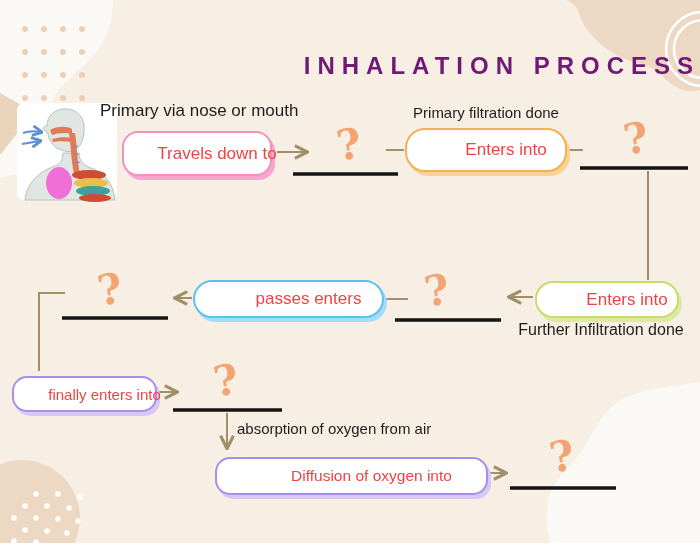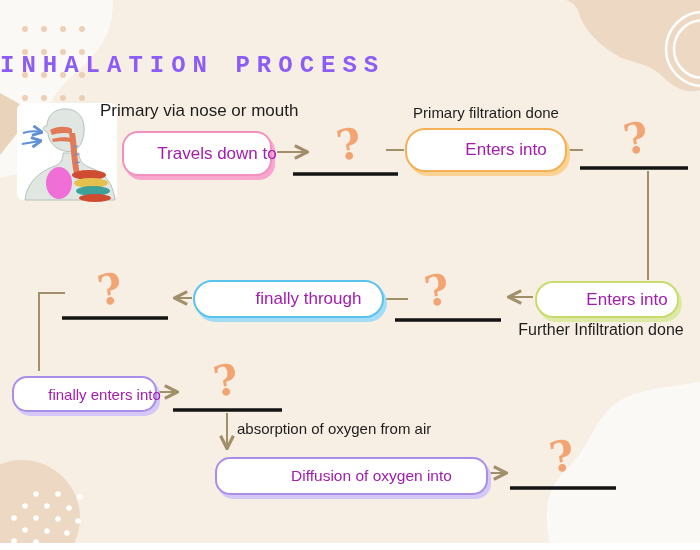--- a/index.html
+++ b/index.html
@@ -4,27 +4,27 @@
 <style>
   html,body { margin:0; padding:0; background:#fff; }
   .canvas {
     position:relative; width:700px; height:550px;
     background:#f8efe4; overflow:hidden;
     font-family:"Liberation Sans", sans-serif;
   }
   .layer { position:absolute; left:0; top:0; }
   .title {
     position:absolute; left:0; top:52px; width:100%;
-    text-align:left; font-size:24px; font-weight:700;
-    letter-spacing:7px; color:#8b5cf6;font-family:Liberation Mono, monospace;
+    text-align:right; font-size:24px; font-weight:700;
+    letter-spacing:7px; color:#701a75;
   }
   .fbox {
     position:absolute; background:#ffffff; border:2.5px solid #999;
     display:flex; align-items:center; justify-content:center;
-    color:#a21caf; box-shadow:3px 4px 0 var(--sh,#ddd);
+    color:#ef4444; box-shadow:3px 4px 0 var(--sh,#ddd);
     box-sizing:border-box; white-space:nowrap;padding-left:40px;
   }
   .caption { position:absolute; color:#1d1d1d; white-space:nowrap; }
   .center { text-align:center; white-space:normal; }
   .qm {
     position:absolute; width:44px; text-align:center; line-height:1;
     font-family:"DejaVu Serif", serif; font-weight:700;
     color:#f2a473; transform:rotate(-9deg); font-size:42px;
   }
 </style>
@@ -144,21 +144,21 @@
   <div class="caption center" style="left:503px; top:321px; width:196px; font-size:16px;">Further Infiltration done</div>
   <div class="caption center" style="left:401px; top:104px; width:170px; font-size:15px;">Primary filtration done</div>
   <div class="caption" style="left:237px; top:420px; font-size:15px;">absorption of oxygen from air</div>
 
   <div class="fbox" style="left: 122px; top: 131px; width: 150px; height: 45px; border-radius: 16px; font-size: 17px; border-color: rgb(242, 144, 192); --sh: #f9a6ce;">Travels down to</div>
 
   <div class="fbox" style="left: 405px; top: 128px; width: 162px; height: 44px; border-radius: 20px; font-size: 17px; border-color: rgb(245, 176, 85); --sh: #fad394;">Enters into</div>
 
   <div class="fbox" style="left: 535px; top: 281px; width: 144px; height: 37px; border-radius: 18px; font-size: 17px; border-color: rgb(199, 220, 108); --sh: #dde9a5;">Enters into</div>
 
-  <div class="fbox" style="left: 193px; top: 280px; width: 191px; height: 38px; border-radius: 19px; font-size: 17px; border-color: rgb(89, 194, 239); --sh: #a5dcf5;">finally through</div>
+  <div class="fbox" style="left: 193px; top: 280px; width: 191px; height: 38px; border-radius: 19px; font-size: 17px; border-color: rgb(89, 194, 239); --sh: #a5dcf5;">passes enters</div>
 
   <div class="fbox" style="left: 12px; top: 376px; width: 145px; height: 36px; border-radius: 15px; font-size: 15px; border-color: rgb(169, 142, 233); --sh: #d6c8f6;">finally enters into</div>
 
   <div class="fbox" style="left: 215px; top: 457px; width: 273px; height: 38px; border-radius: 15px; font-size: 15.5px; border-color: rgb(169, 142, 233); --sh: #d6c8f6;">Diffusion of oxygen into</div>
 
   <div class="qm" style="left:327px; top:124px;">?</div>
   <div class="qm" style="left:614px; top:118px;">?</div>
   <div class="qm" style="left:415px; top:270px;">?</div>
   <div class="qm" style="left:88px;  top:269px;">?</div>
   <div class="qm" style="left:204px; top:360px;">?</div>

